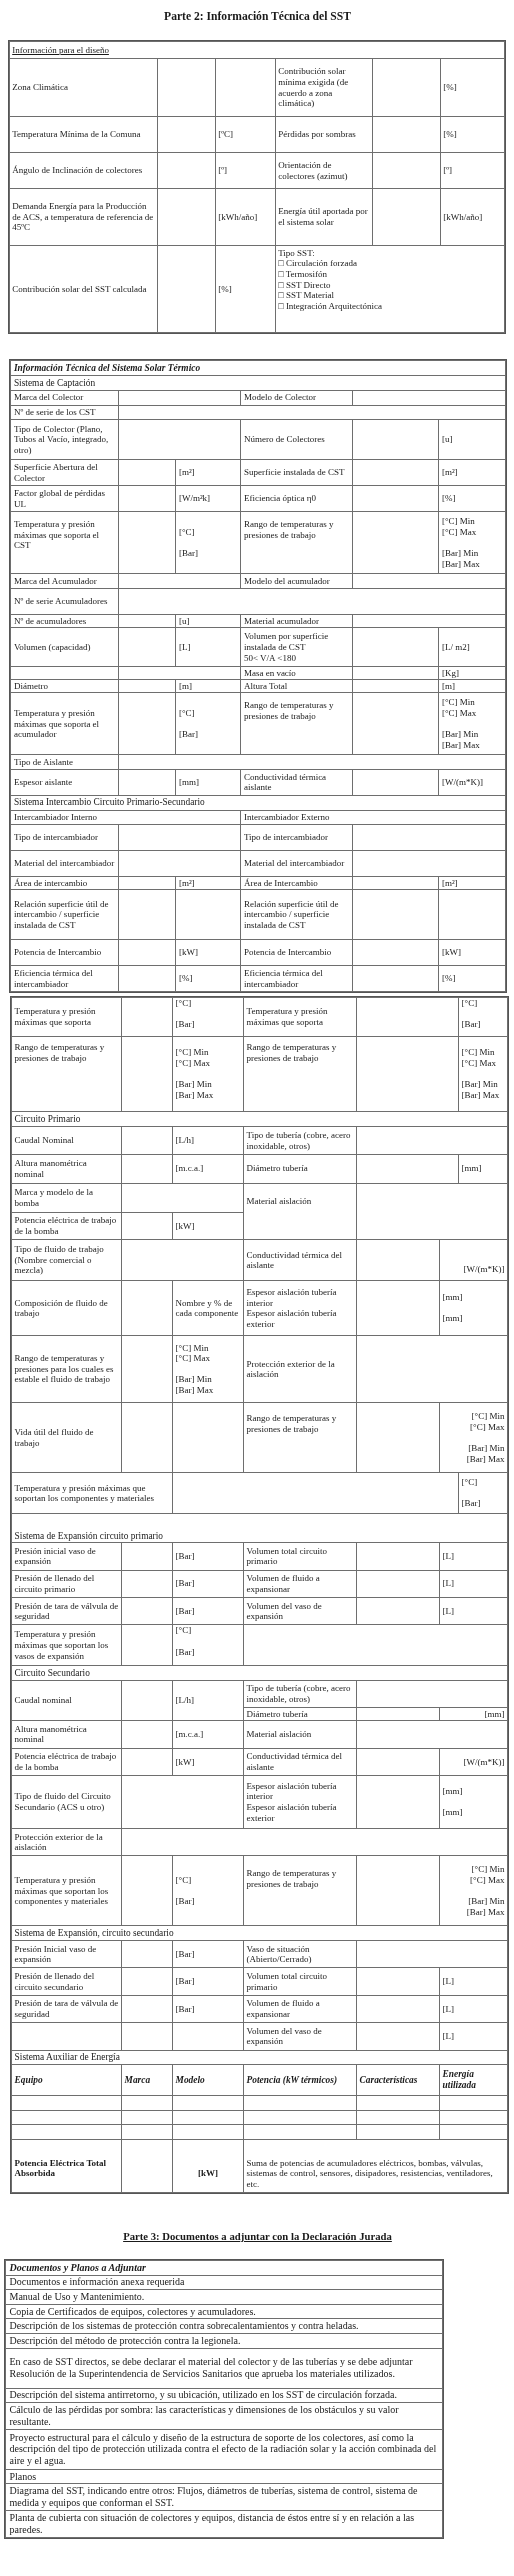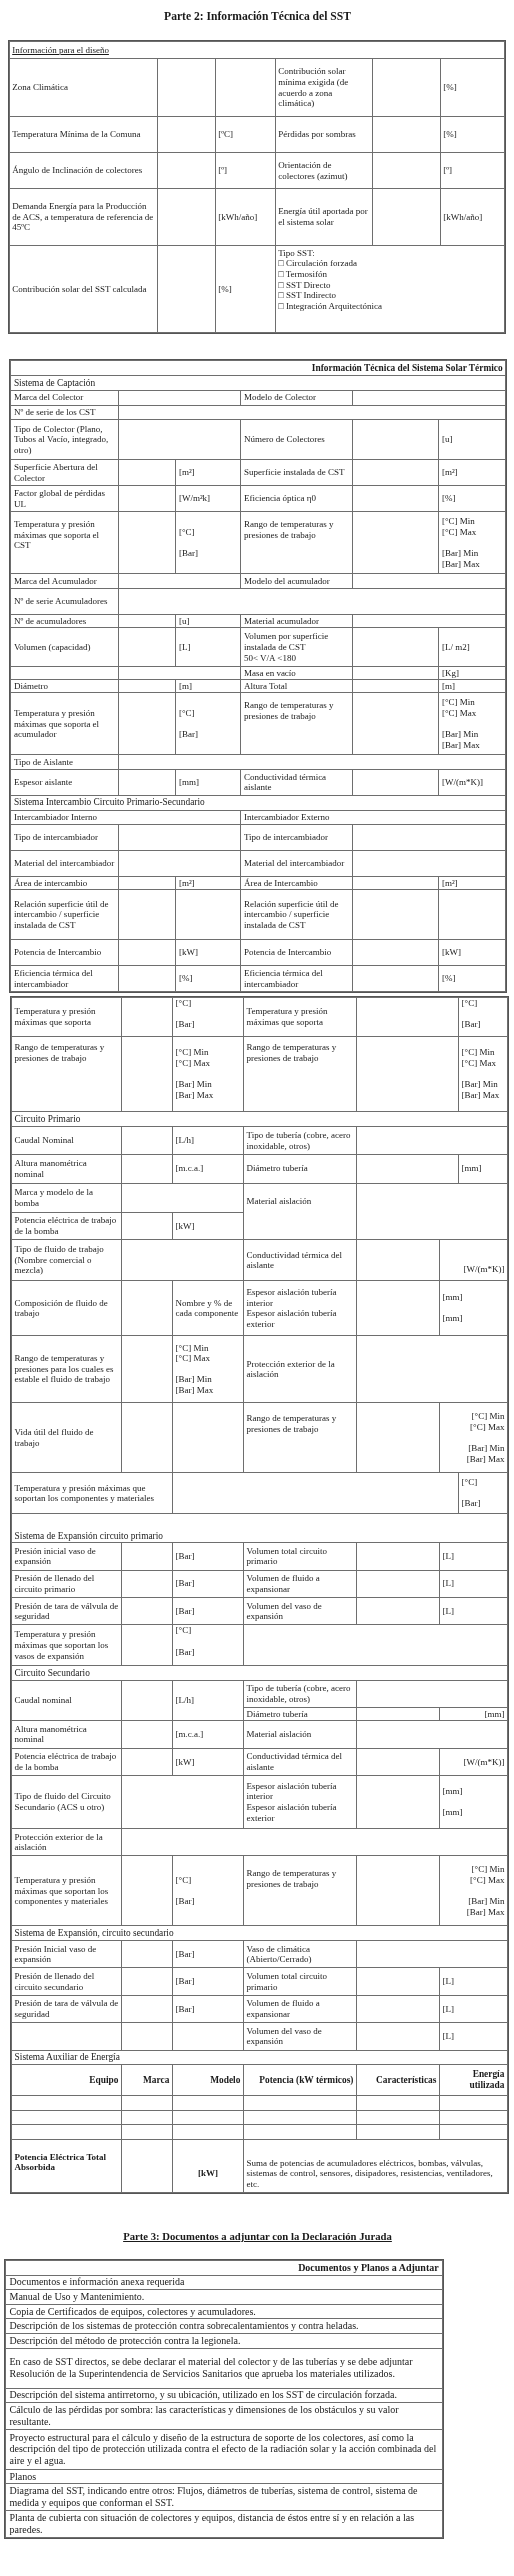--- a/index.html
+++ b/index.html
@@ -3,21 +3,21 @@
 <meta charset="utf-8">
 <style>
   * { box-sizing: border-box; margin: 0; padding: 0; }
   html, body { width: 515px; background: #ffffff; }
   body { font-family: "Liberation Serif", "DejaVu Serif", serif; color: #1a1a1a; font-size: 9px; line-height: 1.18; position: relative; height: 2576px; overflow: hidden; }
   .part-title { position: absolute; left: 0; width: 515px; text-align: center; font-weight: bold; font-size: 11.6px; }
   .part-title.u { text-decoration: underline; font-size: 10.7px; }
   table { border-collapse: collapse; table-layout: fixed; position: absolute; }
   td, th { border: 0.9px solid #6e6e6e; vertical-align: middle; padding: 0 2.6px; font-weight: normal; overflow: hidden; }
   .tbl-outer { outline: 1.3px solid #555; }
-  .hdr { text-align: right; font-weight: bold; font-size: 9.4px; }
+  .hdr { text-align: left; font-weight: bold; font-size: 9.4px; font-style: italic; }
   .sec { font-weight: normal; font-size: 9.4px; }
   .u-label { text-decoration: underline; }
   .unit { white-space: nowrap; }
   .ml { white-space: pre-line; }
   .checks div { white-space: nowrap; }
   .center { text-align: center; }
   .bold { font-weight: bold; }
   .doc td { font-size: 10px; padding: 0 3.4px; }
 </style>
 </head>
@@ -73,21 +73,21 @@
   <tr style="height:87px">
     <td>Contribución solar del SST calculada</td>
     <td></td>
     <td class="unit">[%]</td>
     <td colspan="3" style="vertical-align:top; padding-top:1.7px;">
       <div>Tipo SST:</div>
       <div class="checks">
         <div><span>□ </span><span>Circulación forzada</span></div>
         <div><span>□ </span><span>Termosifón</span></div>
         <div><span>□ </span><span>SST Directo</span></div>
-        <div><span>□ </span><span>SST Indirecto</span></div>
+        <div><span>□ </span><span>SST Material</span></div>
         <div><span>□ </span><span>Integración Arquitectónica</span></div>
       </div>
     </td>
   </tr>
 </tbody>
   </table>
 
 <table class="tbl-outer" style="left:10.3px; top:360px; width:495px;">
   <colgroup>
       <col style="width:108px">
@@ -469,21 +469,21 @@
 [Bar] Min
 [Bar] Max</td>
   </tr>
   <tr style="height:14.6px">
         <td colspan="7" class="sec">Sistema de Expansión, circuito secundario</td>
       </tr>
   <tr style="height:27.4px">
     <td>Presión Inicial vaso de expansión</td>
     <td></td>
     <td class="unit">[Bar]</td>
-    <td>Vaso de climática (Abierto/Cerrado)</td>
+    <td>Vaso de situación (Abierto/Cerrado)</td>
     <td colspan="3"></td>
   </tr>
   <tr style="height:27.4px">
     <td>Presión de llenado del circuito secundario</td>
     <td></td>
     <td class="unit">[Bar]</td>
     <td>Volumen total circuito primario</td>
     <td></td>
     <td colspan="2" class="unit">[L]</td>
   </tr>
@@ -532,21 +532,21 @@
   </tr>
   <tr style="height:14.6px">
     <td></td>
         <td></td>
         <td></td>
         <td></td>
         <td></td>
         <td colspan="2"></td>
   </tr>
   <tr style="height:53px">
-    <td class="bold" style="vertical-align:bottom; padding-bottom:19px;border-radius:13px;">Potencia Eléctrica Total Absorbida</td>
+    <td class="bold" style="vertical-align:bottom; padding-bottom:13px;border-radius:13px;">Potencia Eléctrica Total Absorbida</td>
     <td></td>
     <td class="bold center" style="vertical-align:bottom; padding-bottom:13.7px;">[kW]</td>
     <td colspan="4" style="vertical-align:bottom; padding-bottom:2.6px;">Suma de potencias de acumuladores eléctricos, bombas, válvulas, sistemas de control, sensores, disipadores, resistencias, ventiladores, etc.</td>
   </tr>
 </tbody>
   </table>
 
 <div class="part-title u" style="top:2230px;">Parte 3: Documentos a adjuntar con la Declaración Jurada</div>
 
 <table class="tbl-outer doc" style="left:5.1px; top:2260px; width:437px;">

